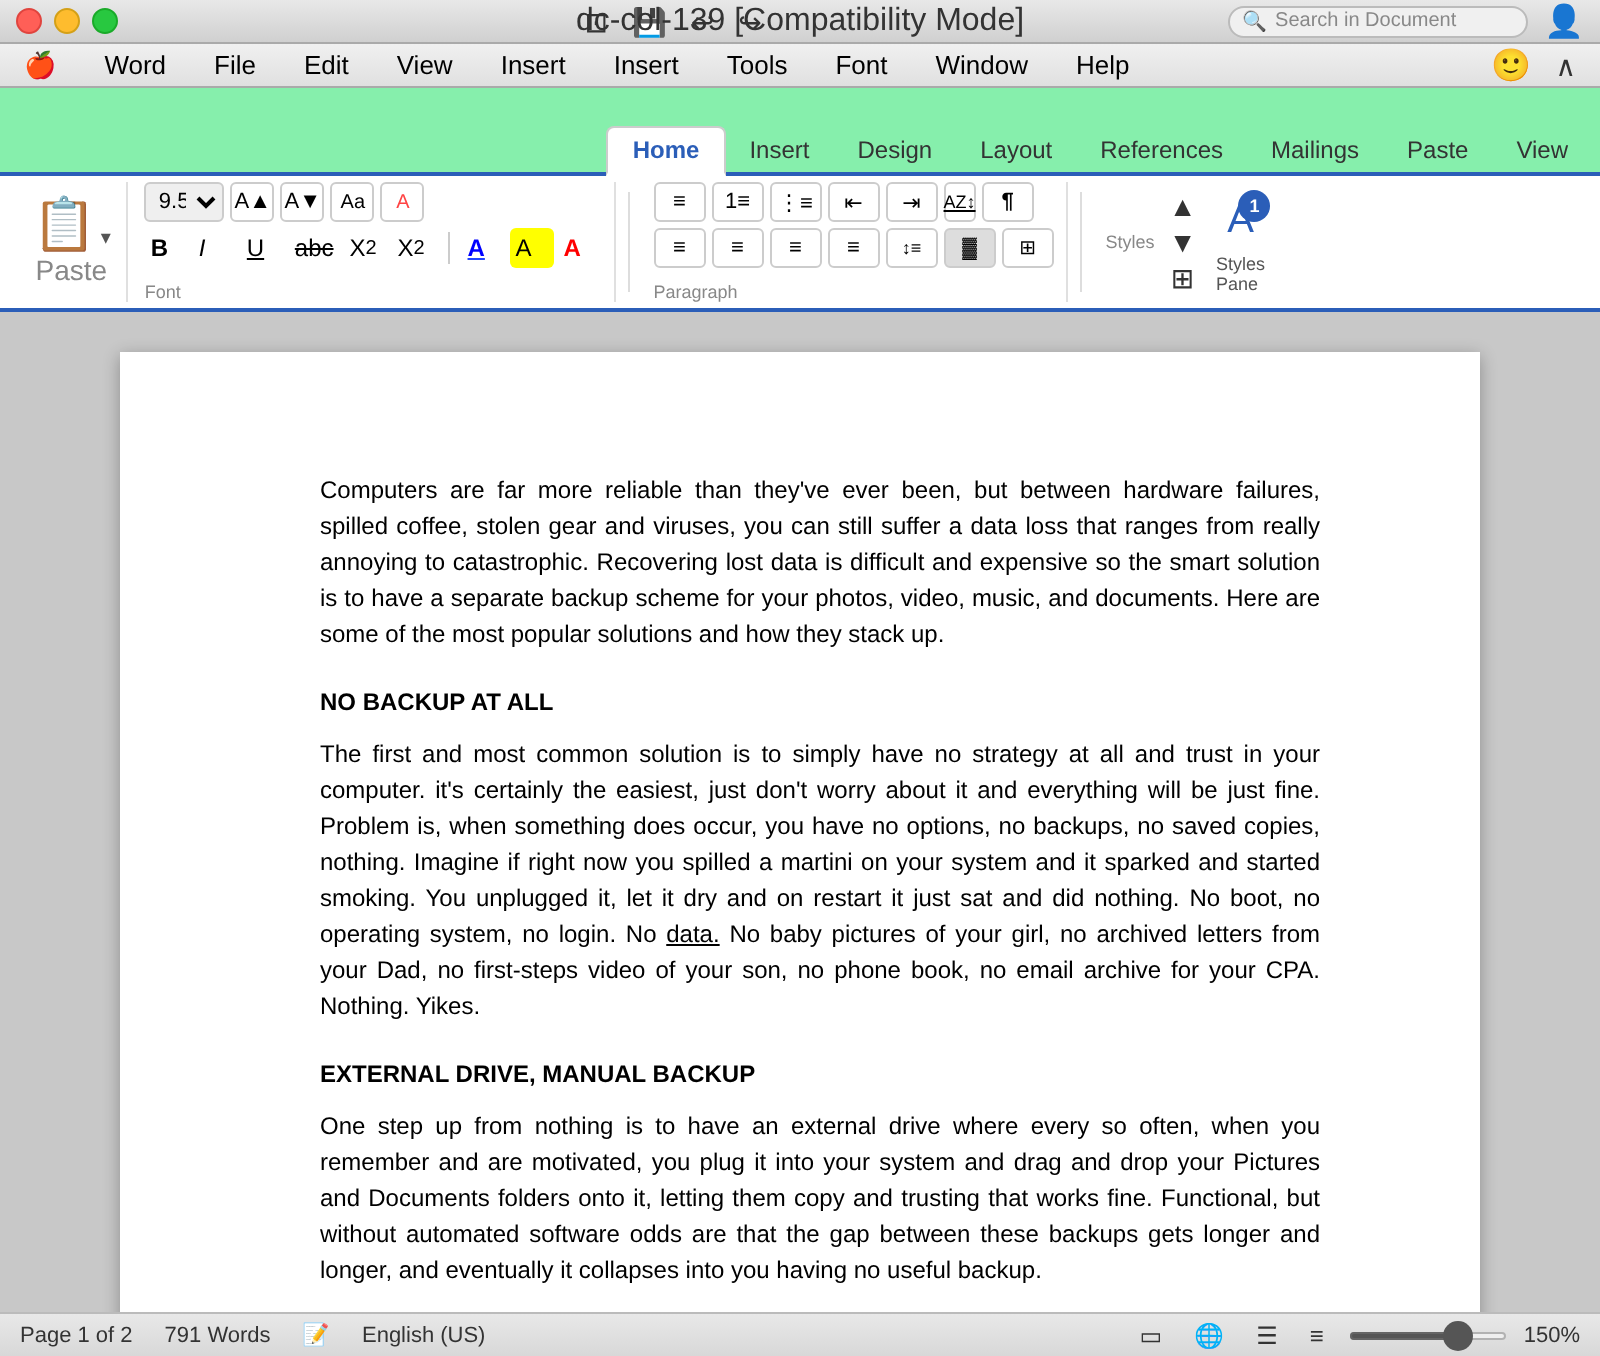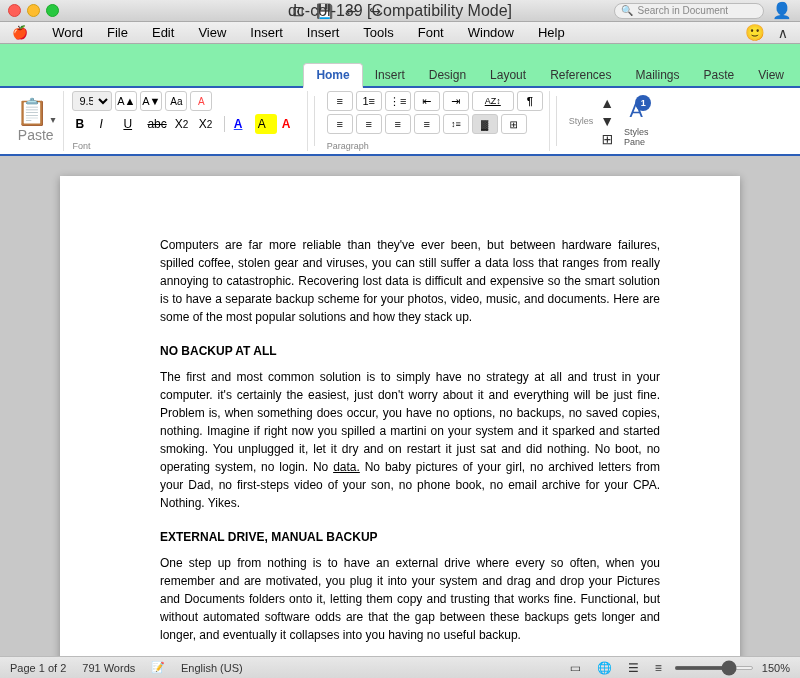--- a/index.html
+++ b/index.html
@@ -410,21 +410,21 @@
 
     <div class="section-divider"></div>
 
     <div class="font-group">
       <div class="font-row">
         <button class="small-btn" style="width:26px;">≡</button>
         <button class="small-btn" style="width:26px;">1≡</button>
         <button class="small-btn" style="width:26px;">⋮≡</button>
         <button class="small-btn" style="width:26px;">⇤</button>
         <button class="small-btn" style="width:26px;">⇥</button>
-        <button class="small-btn" style="width:42px; font-size:9px;text-decoration:underline;">AZ↕</button>
+        <button class="small-btn" style="width:16px; font-size:9px;text-decoration:underline;">AZ↕</button>
         <button class="small-btn" style="width:26px; font-weight:bold;">¶</button>
       </div>
       <div class="font-row">
         <button class="small-btn" style="width:26px;">≡</button>
         <button class="small-btn" style="width:26px;">≡</button>
         <button class="small-btn" style="width:26px;">≡</button>
         <button class="small-btn" style="width:26px;">≡</button>
         <button class="small-btn" style="width:26px; font-size:9px;">↕≡</button>
         <button class="small-btn" style="width:26px; font-size:10px; background:#ddd;">▓</button>
         <button class="small-btn" style="width:26px; font-size:10px;">⊞</button>

